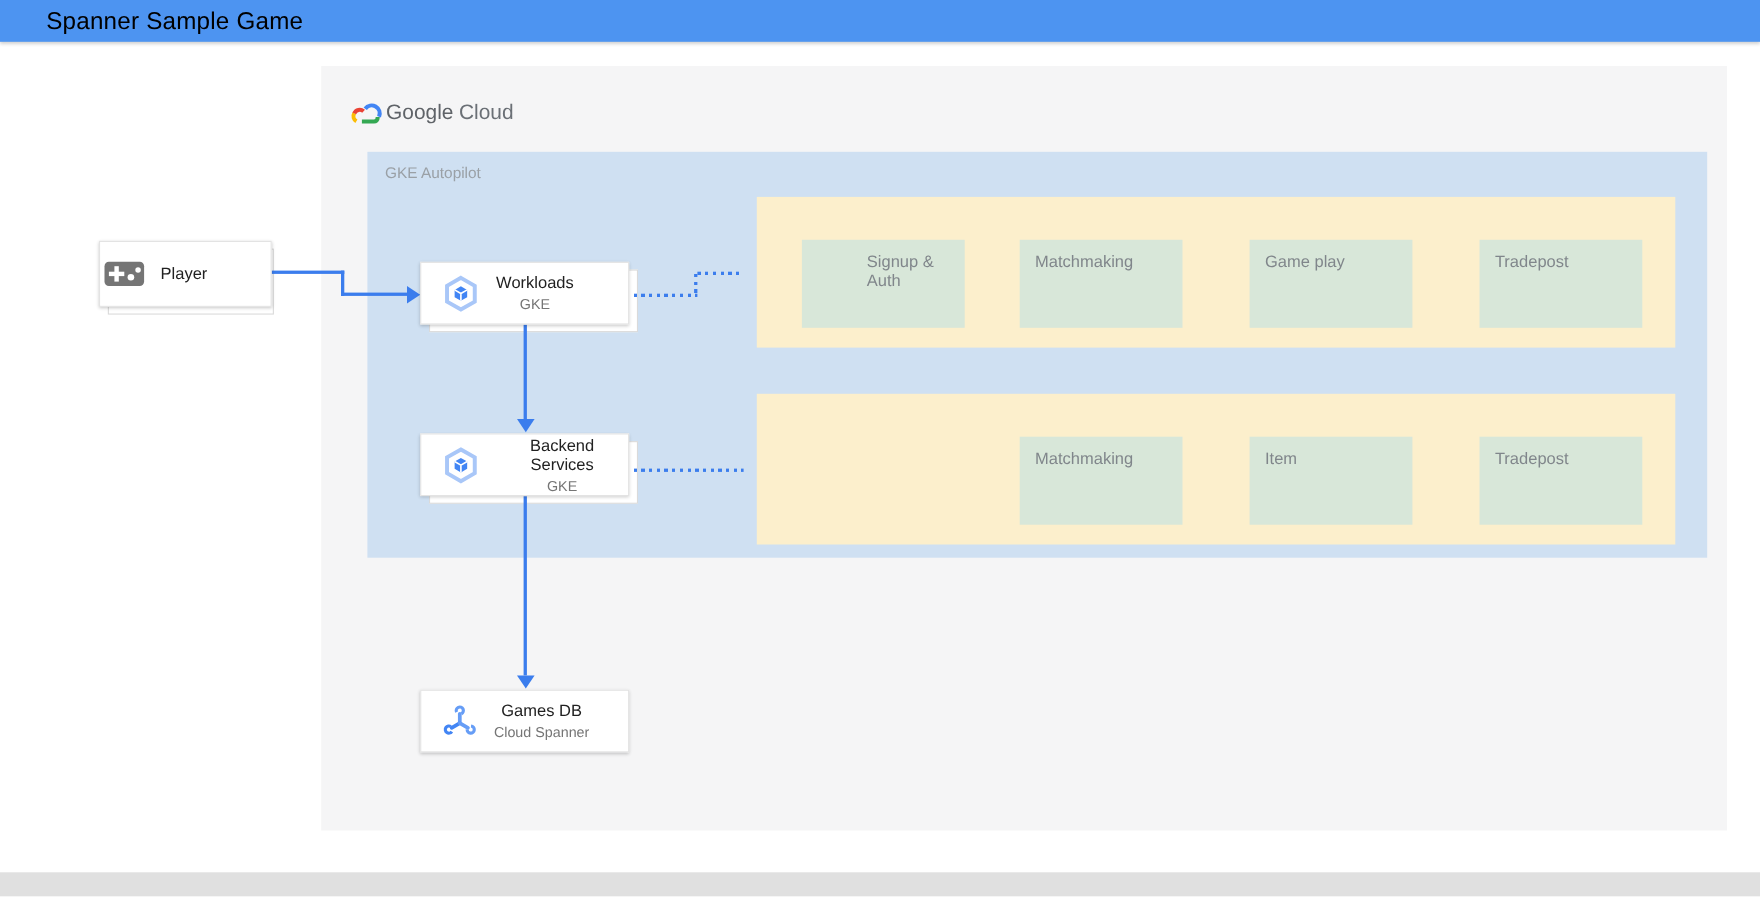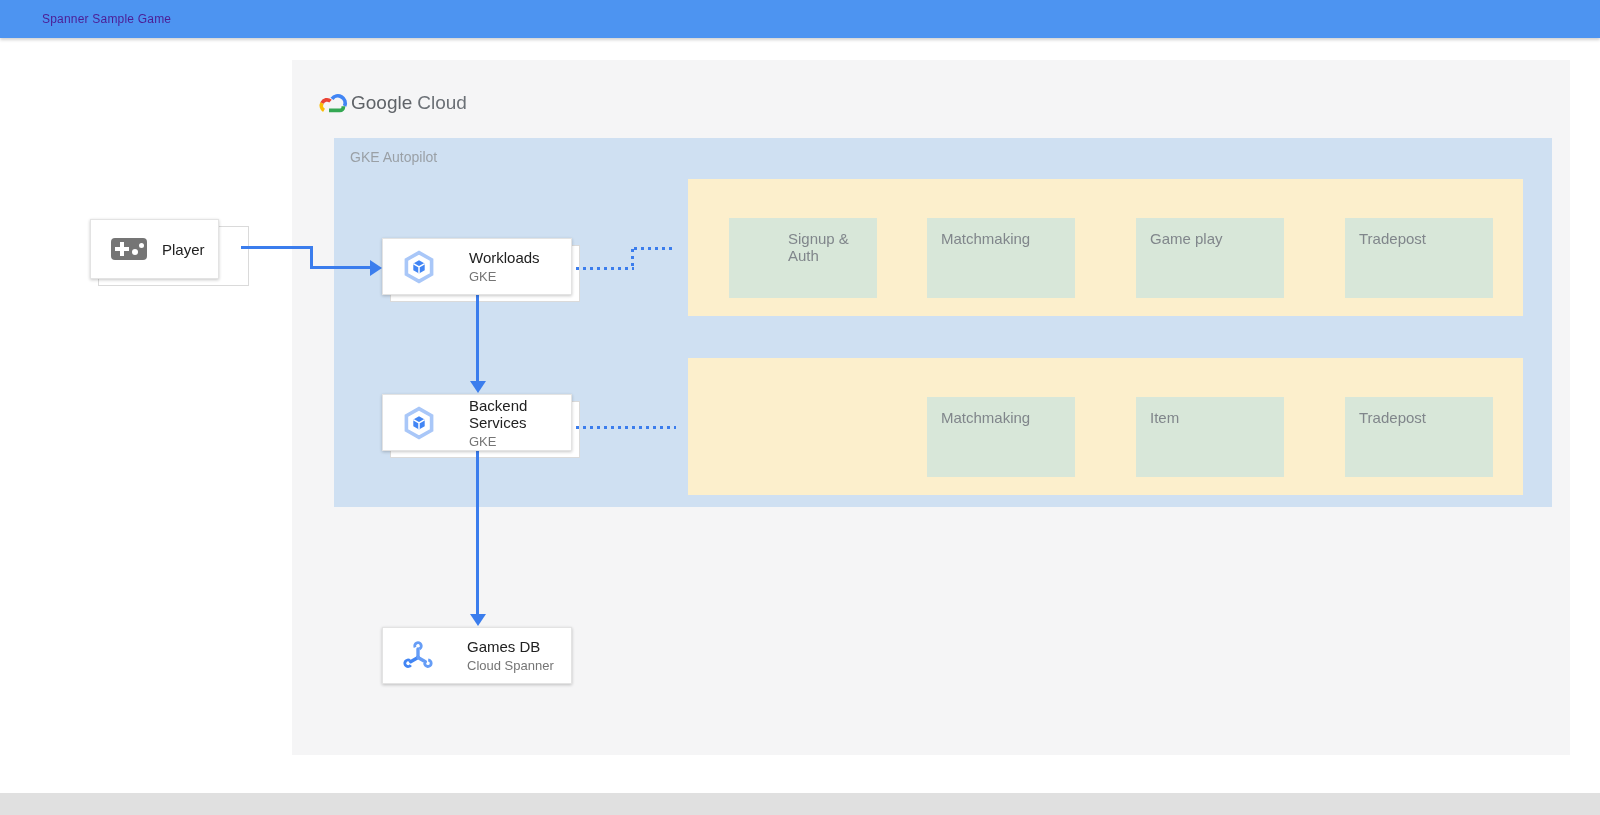--- a/index.html
+++ b/index.html
@@ -3,21 +3,21 @@
 <meta charset="utf-8">
 <style>
   * { margin:0; padding:0; box-sizing:border-box; }
   body { font-family:"Liberation Sans", sans-serif; background:#ffffff; }
   .screen { position:relative; width:1600px; height:815px; background:#ffffff; overflow:hidden; }
 
   
   .header { position:absolute; left:0; top:0; width:1600px; height:38px;
             background:#4d94f1; display:flex; align-items:center;
             box-shadow:0 2px 3px rgba(0,0,0,0.18); z-index:30; }
-  .header-title { color:#4c1d95; font-size:12px; font-weight:500; margin-left:42px; letter-spacing:0.2px; }
+  .header-title { color:#000000; font-size:22px; font-weight:500; margin-left:42px; letter-spacing:0.2px; }
 
   
   .panel { position:absolute; left:292px; top:60px; width:1278px; height:695px; background:#f5f5f6; }
 
   
   .gcloud-logo { position:absolute; left:318px; top:90px; display:flex; align-items:center; gap:1px; }
   .gcloud-text { font-size:19px; color:#5f6368; }
   .gcloud-text .g1 { font-weight:500; color:#5f6368; }
   .gcloud-text .g2 { font-weight:400; color:#6b7076; margin-left:5px; }
 
@@ -35,30 +35,30 @@
 
   
   .card { position:absolute; background:#ffffff; border:1px solid #e3e3e3;
           box-shadow:0 1px 3px rgba(0,0,0,0.22); display:flex; align-items:center; z-index:10; }
   .card-shadow { position:absolute; background:#ffffff; border:1px solid #dadada; z-index:5; }
   .card .icon-wrap { flex:0 0 auto; display:flex; align-items:center; justify-content:center; }
   .card .txt { display:flex; flex-direction:column; justify-content:center; }
   .card .title { font-size:15px; color:#212121; }
   .card .subtitle { font-size:13px; color:#757575; margin-top:3px; }
 
-  .player-card { left:90px; top:219px; width:129px; height:60px; padding-left:20px; }
+  .player-card { left:90px; top:219px; width:157px; height:60px; padding-left:4px; }
   .player-card .txt { margin-left:15px; }
   .player-shadow { left:98px; top:226px; width:151px; height:60px; }
 
   .workloads-card { left:382px; top:238px; width:190px; height:57px; padding-left:18px; }
   .workloads-shadow { left:390px; top:245px; width:190px; height:57px; }
   .backend-card { left:382px; top:394px; width:190px; height:57px; padding-left:18px; }
   .backend-shadow { left:390px; top:401px; width:190px; height:57px; }
   .gamesdb-card { left:382px; top:627px; width:190px; height:57px; padding-left:18px; }
-  .card .txt.svc-txt { margin-left:32px; }
+  .card .txt.svc-txt { margin-left:14px;text-align:center; }
 
   
   .seg { position:absolute; background:#3b7ded; z-index:8; }
   .arrow-right { position:absolute; width:0; height:0; border-left:12px solid #3b7ded;
                  border-top:8px solid transparent; border-bottom:8px solid transparent; z-index:8; }
   .arrow-down { position:absolute; width:0; height:0; border-top:12px solid #3b7ded;
                 border-left:8px solid transparent; border-right:8px solid transparent; z-index:8; }
   .dot-h { position:absolute; height:3px; z-index:8;
            background-image:repeating-linear-gradient(90deg,#3b7ded 0 3px,transparent 3px 7px); }
   .dot-v { position:absolute; width:3px; z-index:8;

